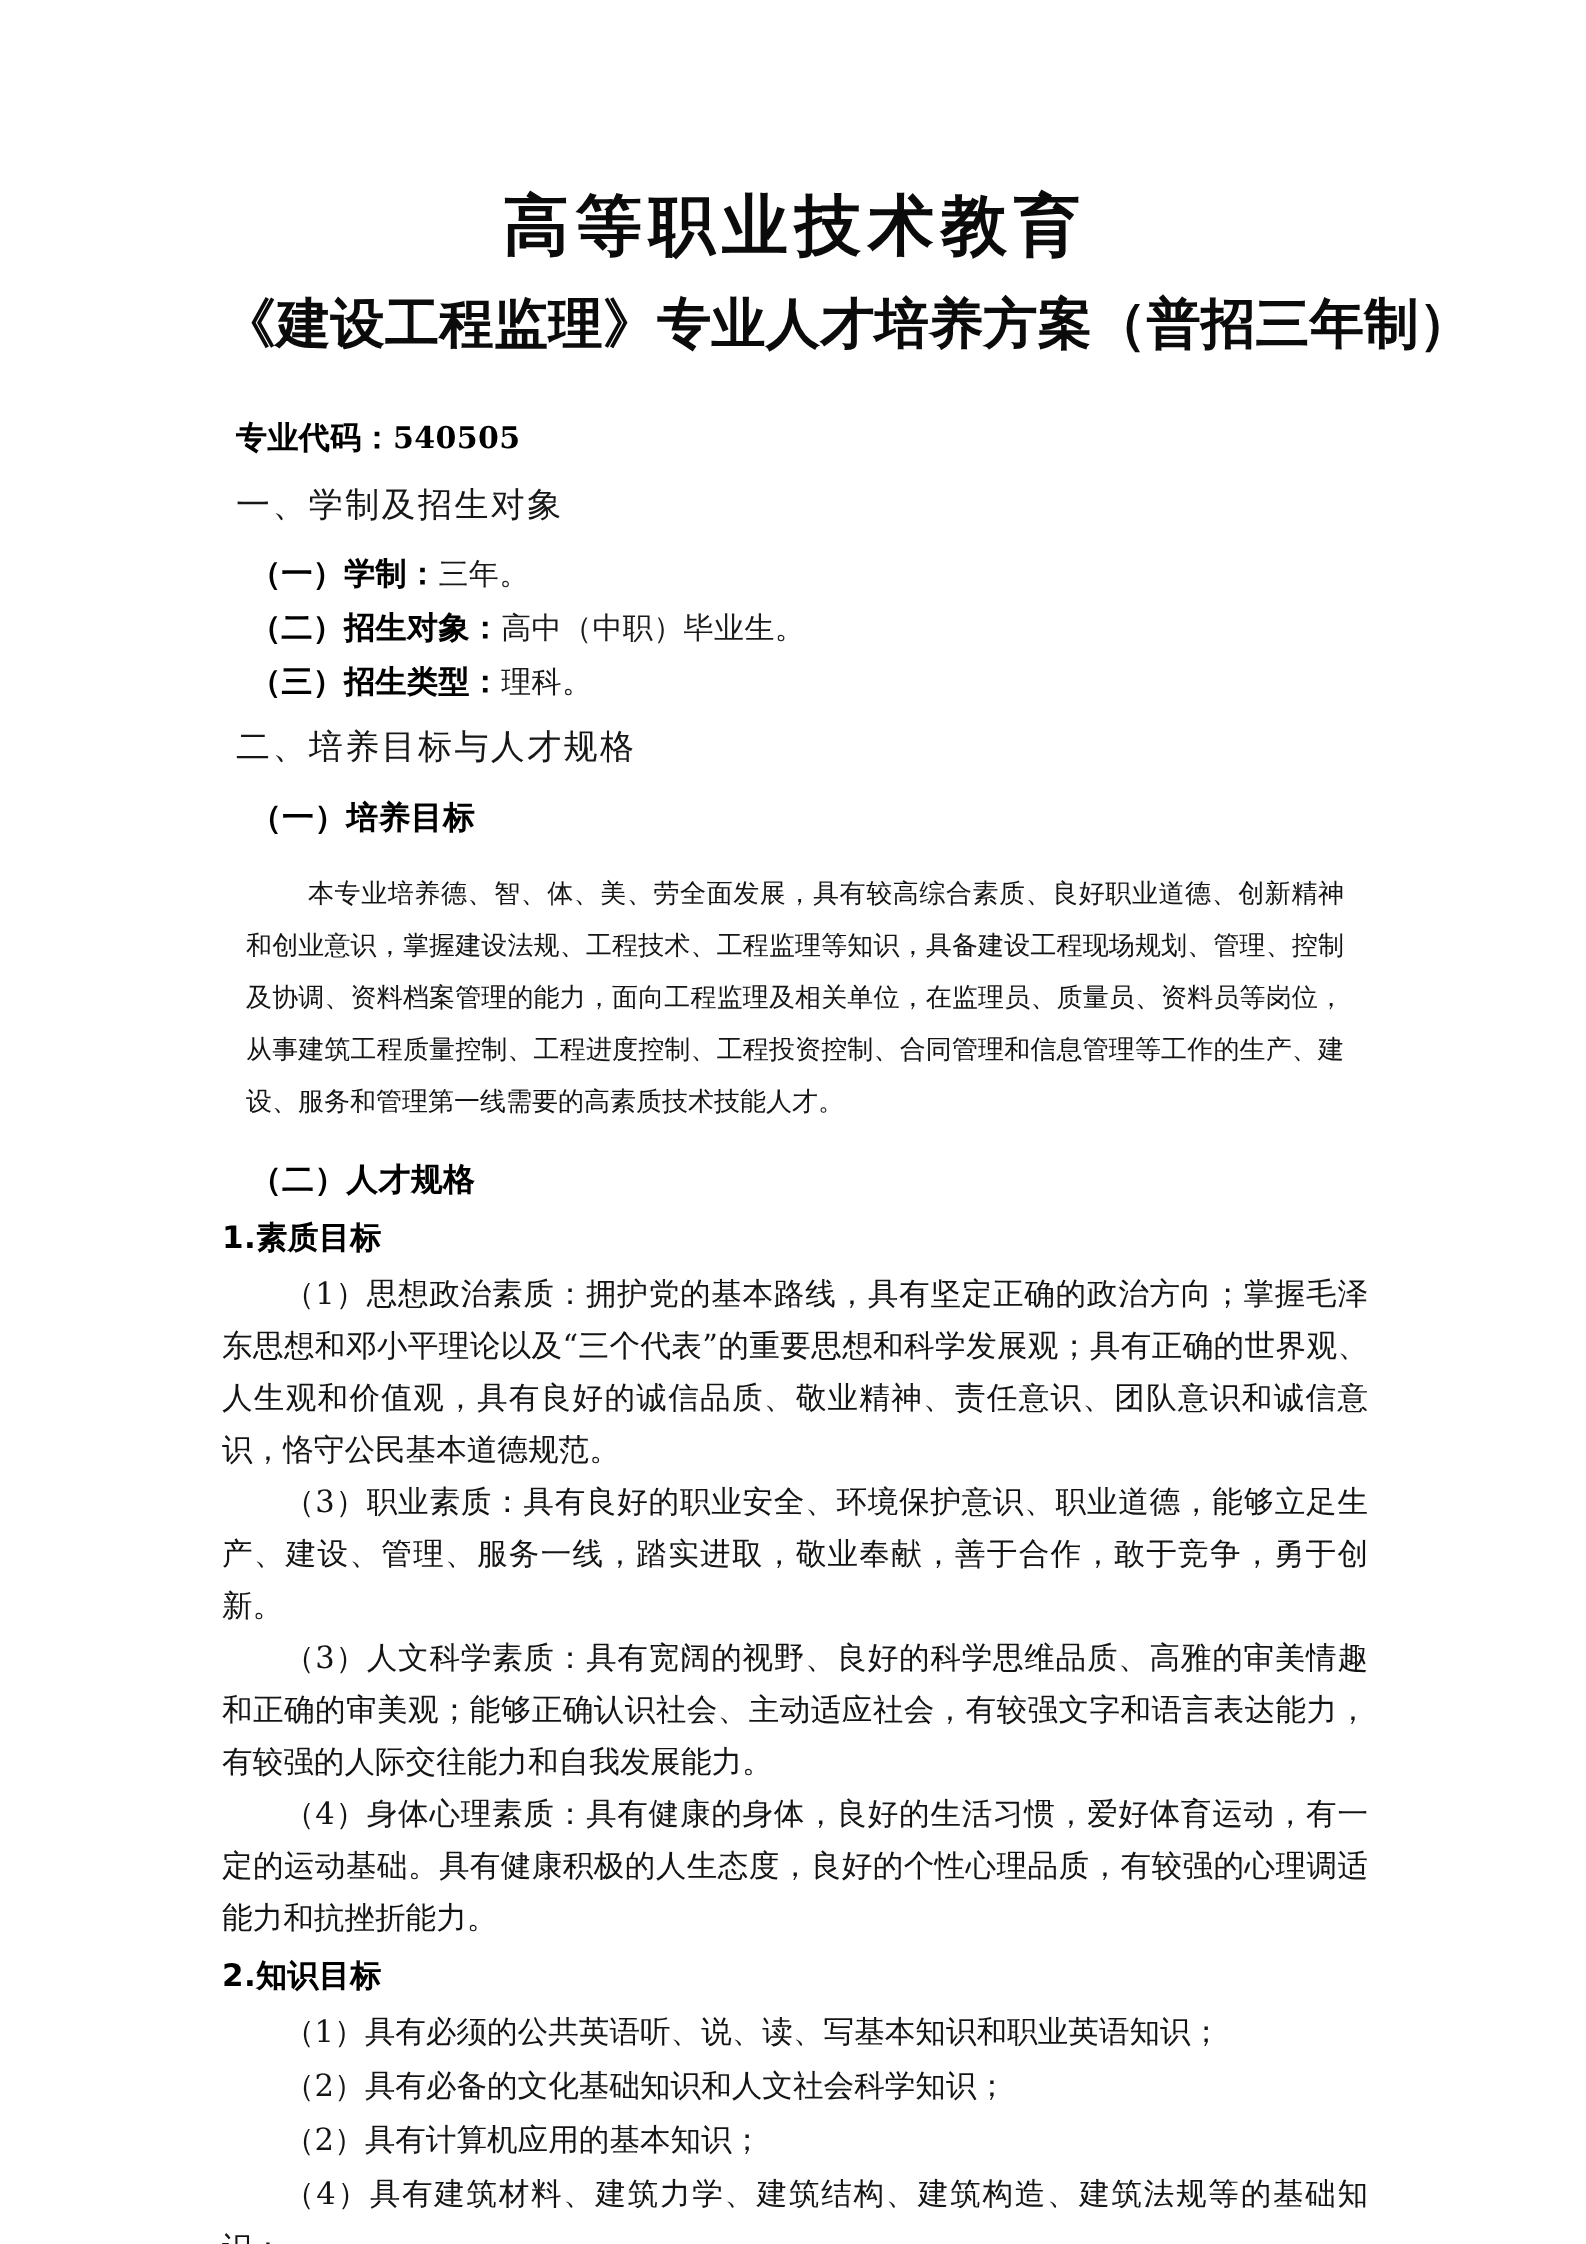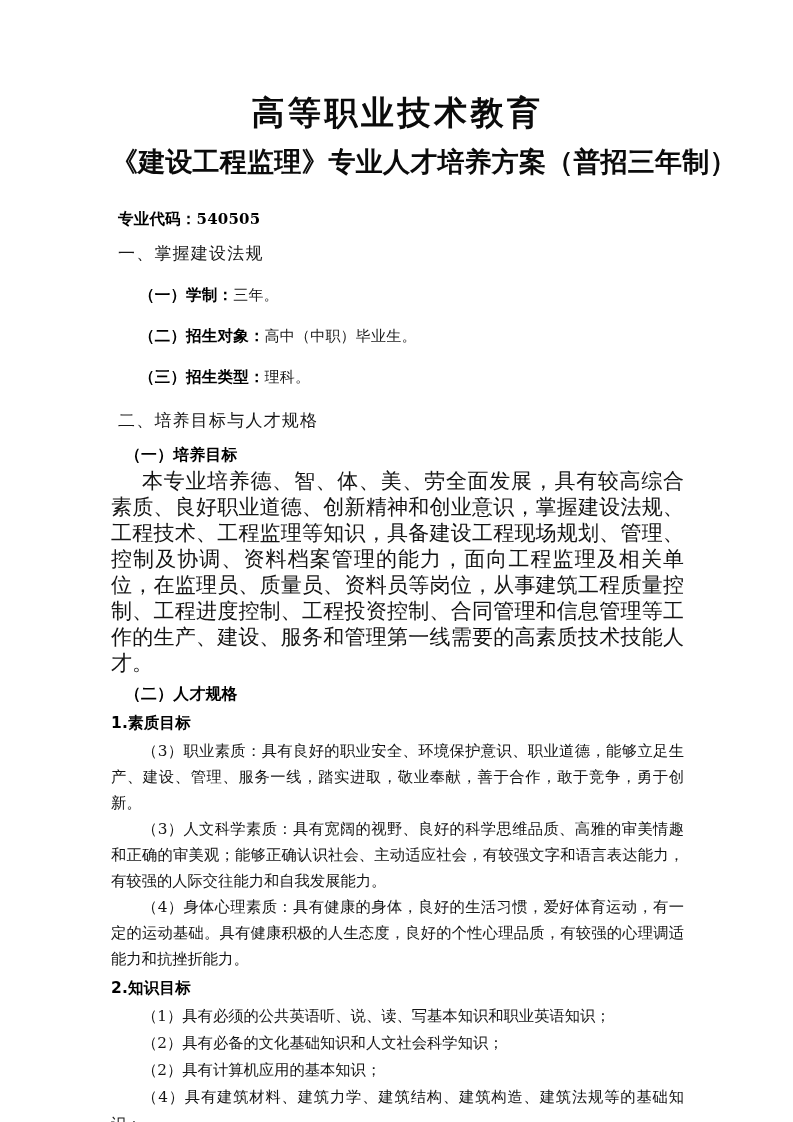--- a/index.html
+++ b/index.html
@@ -86,21 +86,21 @@
     font-weight: 700;
     line-height: 27px;
     margin: 2px 0 2px 0;
     padding-left: 14px;
     letter-spacing: 0.3px;
   }
 
   .h-item {
     font-size: 15.5px;
     line-height: 27px;
-    margin: 14px;
+    margin: 0;
     padding-left: 14px;
     letter-spacing: 0.2px;
   }
   .h-item .lbl {
     font-weight: 700;
   }
   .h-item .val {
     font-weight: 400;
     font-family: "DejaVu Serif", "Liberation Serif", serif;
     font-size: 15px;
@@ -110,27 +110,27 @@
   .h-num {
     font-size: 15.5px;
     font-weight: 700;
     line-height: 27px;
     margin: 3px 0 1px 0;
     padding-left: 0px;
     letter-spacing: 0.2px;
   }
 
   .para {
-    font-size: 21px;
+    font-size: 13px;
     line-height: 26px;
-    margin: 0;
+    margin: 12px;
     text-align: justify;
     text-justify: inter-ideograph;
     text-indent: 31px;
-    font-family: Liberation Mono, monospace;
+    font-family: Liberation Sans, sans-serif;
     color: #141414;
     letter-spacing: 0px;
   }
 
   .listitem {
     font-size: 15.3px;
     line-height: 26px;
     margin: 0;
     text-align: justify;
     text-justify: inter-ideograph;
@@ -150,21 +150,21 @@
   <div class="content">
 
     <h1 class="title-main">高等职业技术教育</h1>
 
     <h2 class="title-sub">《建设工程监理》专业人才培养方案（普招三年制）</h2>
 
     <p class="code-line">
       <span>专业代码：</span><span class="num">540505</span>
     </p>
 
-    <h3 class="h-section">一、掌握建设法规</h3>
+    <h3 class="h-section">一、学制及招生对象</h3>
 
     <p class="h-item">
       <span class="lbl">（一）学制：</span><span class="val">三年。</span>
     </p>
 
     <p class="h-item">
       <span class="lbl">（二）招生对象：</span><span class="val">高中（中职）毕业生。</span>
     </p>
 
     <p class="h-item">
@@ -174,20 +174,21 @@
     <h3 class="h-section">二、培养目标与人才规格</h3>
 
     <h4 class="h-sub">（一）培养目标</h4>
 
     <p class="para">本专业培养德、智、体、美、劳全面发展，具有较高综合素质、良好职业道德、创新精神和创业意识，掌握建设法规、工程技术、工程监理等知识，具备建设工程现场规划、管理、控制及协调、资料档案管理的能力，面向工程监理及相关单位，在监理员、质量员、资料员等岗位，从事建筑工程质量控制、工程进度控制、工程投资控制、合同管理和信息管理等工作的生产、建设、服务和管理第一线需要的高素质技术技能人才。</p>
 
     <h4 class="h-sub">（二）人才规格</h4>
 
     <h5 class="h-num">1.素质目标</h5>
 
+    <p class="listitem">（1）思想政治素质：拥护党的基本路线，具有坚定正确的政治方向；掌握毛泽东思想和邓小平理论以及“三个代表”的重要思想和科学发展观；具有正确的世界观、人生观和价值观，具有良好的诚信品质、敬业精神、责任意识、团队意识和诚信意识，恪守公民基本道德规范。</p>
     <p class="listitem">（3）职业素质：具有良好的职业安全、环境保护意识、职业道德，能够立足生产、建设、管理、服务一线，踏实进取，敬业奉献，善于合作，敢于竞争，勇于创新。</p>
     <p class="listitem">（3）人文科学素质：具有宽阔的视野、良好的科学思维品质、高雅的审美情趣和正确的审美观；能够正确认识社会、主动适应社会，有较强文字和语言表达能力，有较强的人际交往能力和自我发展能力。</p>
     <p class="listitem">（4）身体心理素质：具有健康的身体，良好的生活习惯，爱好体育运动，有一定的运动基础。具有健康积极的人生态度，良好的个性心理品质，有较强的心理调适能力和抗挫折能力。</p>
 
     <h5 class="h-num">2.知识目标</h5>
 
     <p class="listitem tight">（1）具有必须的公共英语听、说、读、写基本知识和职业英语知识；</p>
     <p class="listitem tight">（2）具有必备的文化基础知识和人文社会科学知识；</p>
     <p class="listitem tight">（2）具有计算机应用的基本知识；</p>
     <p class="listitem tight">（4）具有建筑材料、建筑力学、建筑结构、建筑构造、建筑法规等的基础知识；</p>

